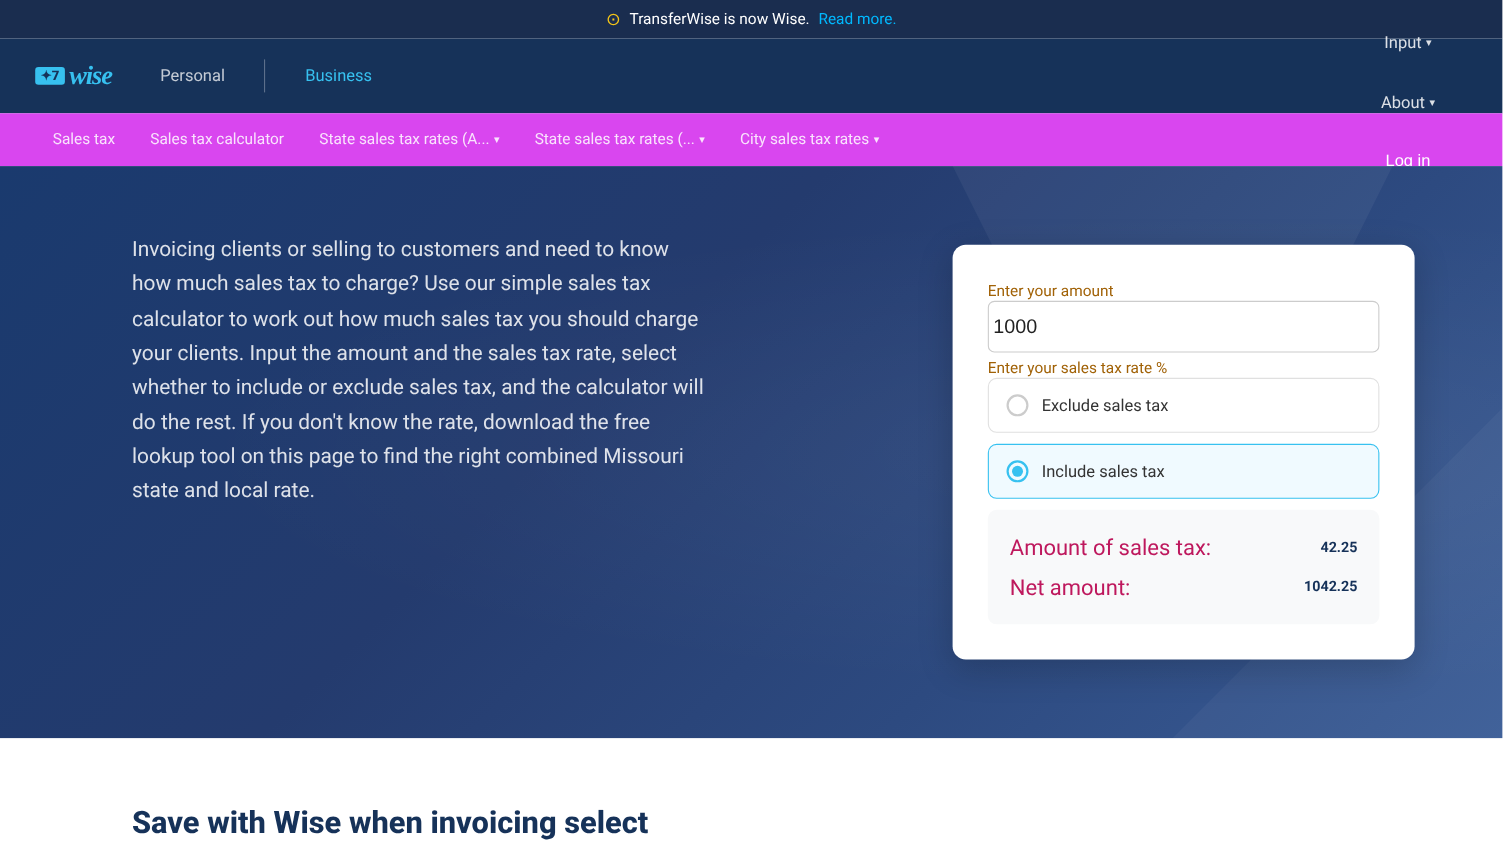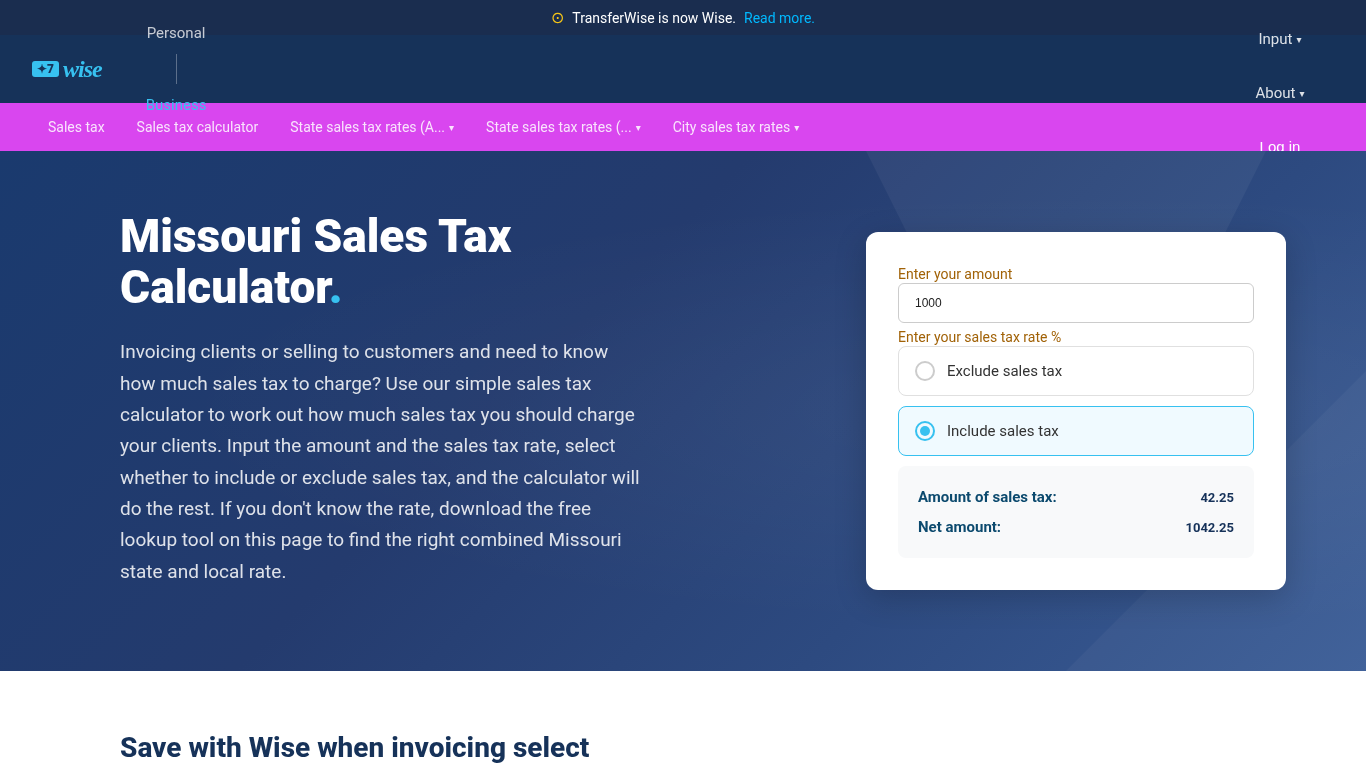--- a/index.html
+++ b/index.html
@@ -41,21 +41,21 @@
       background: #37c1f0;
       color: #163259;
       border-radius: 3px;
       padding: 1px 5px;
       font-size: 12px;
       font-weight: 900;
       margin-right: 4px;
     }
     .logo-text { font-style: italic; font-weight: 900; letter-spacing: -1px; font-family: Liberation Serif, serif; }
     .nav-divider { width: 1px; height: 30px; background: rgba(255,255,255,0.3); margin: 0 8px; }
-    .nav-links-left { display: flex; align-items: center; gap: 4px; flex-direction: column; }
+    .nav-links-left { display: flex; align-items: center; gap: 16px; }
     .nav-link {
       color: rgba(255,255,255,0.75);
       text-decoration: none;
       padding: 8px 12px;
       font-size: 15px;
       border-radius: 4px;
       cursor: pointer;
     }
     .nav-link.active { color: #37c1f0; }
     .nav-links-right { margin-left: auto; display: flex; align-items: center; gap: 20px; flex-direction: column; }
@@ -191,22 +191,22 @@
     }
     .calc-label {
       color: #a16207;
       font-size: 14px;
       margin-bottom: 8px;
     }
     .calc-input {
       width: 100%;
       border: 1.5px solid #ccc;
       border-radius: 6px;
-      padding: 12px 16px;
-      font-size: 12px;
+      padding: 12px 4px;
+      font-size: 18px;
       color: #222;
       margin-bottom: 4px;
       outline: none;
     }
     .calc-input-group {
       position: relative;
       margin-bottom: 20px;
     }
     .calc-input-group input {
       width: 100%;
@@ -263,23 +263,22 @@
       padding: 16px 20px;
       margin-top: 8px;
     }
     .calc-result-row {
       display: flex;
       justify-content: space-between;
       align-items: center;
       padding: 6px 0;
     }
     .calc-result-label {
-      color: #0c4a6e;
-      font-size: 15px;
-      font-weight: bold;
+      color: #be185d;
+      font-size: 20px;
     }
     .calc-result-value {
       color: #163259;
       font-size: 13px;
       font-weight: 700;
     }
 
     
     .bottom-section {
       background: #fff;
@@ -351,24 +350,20 @@
 </nav>
 
 <section class="hero">
   <div class="hero-shapes">
     <div class="shape-triangle-1"></div>
     <div class="shape-triangle-2"></div>
     <div class="shape-triangle-3"></div>
   </div>
 
   <div class="hero-content">
-    <h1 class="hero-title">
-      <span>Missouri Sales Tax</span><br>
-      <span>Calculator</span><span class="dot">.</span>
-    </h1>
     <p class="hero-desc">Invoicing clients or selling to customers and need to know how much sales tax to charge? Use our simple sales tax calculator to work out how much sales tax you should charge your clients. Input the amount and the sales tax rate, select whether to include or exclude sales tax, and the calculator will do the rest. If you don't know the rate, download the free lookup tool on this page to find the right combined Missouri state and local rate.</p>
   </div>
 
   <div class="calc-card">
     <label class="calc-label">Enter your amount</label>
     <input class="calc-input" type="text" value="1000" style="">
 
     <label class="calc-label">Enter your sales tax rate %</label>
 
     <div class="calc-radio-option">

